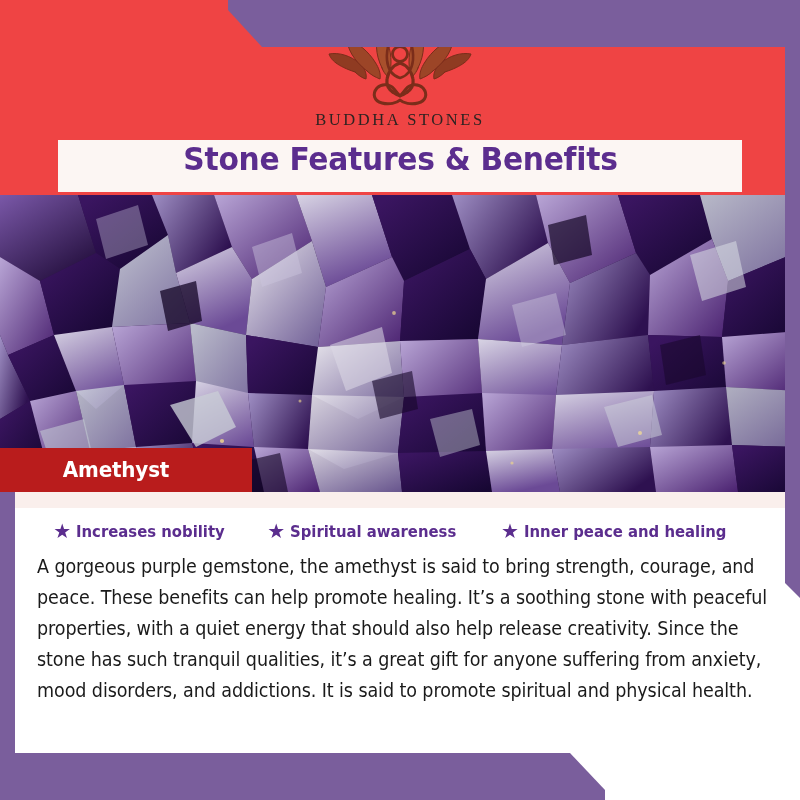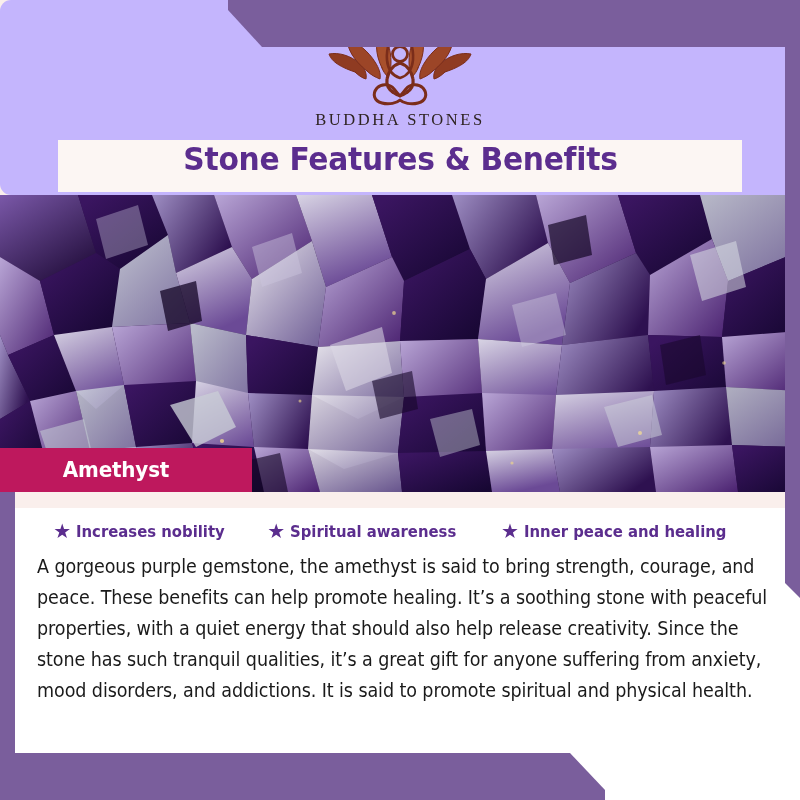--- a/index.html
+++ b/index.html
@@ -42,23 +42,22 @@
     left: 0; top: 492px; width: 15px; height: 308px;
     background: #7a5e9c;
     z-index: 6;
   }
 
   
   .header {
     position: absolute;
     top: 0; left: 0;
     width: 800px; height: 195px;
-    background: #c4b5fd;
+    background: #ef4444;
     z-index: 2;
-    border-radius: 11px;
   }
   .logo-wrap {
     position: absolute;
     top: 16px; left: 0; width: 800px;
     display: flex; flex-direction: column;
     align-items: center;
   }
   .logo-mark { width: 150px; height: 92px; display: block; }
   .logo-word {
     margin-top: 2px;
@@ -93,21 +92,21 @@
     overflow: hidden;
     background: #2a0f4a;
     z-index: 3;
   }
   .hero svg { display: block; width: 800px; height: 297px; }
 
   .stone-banner {
     position: absolute;
     left: 0; top: 448px;
     width: 252px; height: 44px;
-    background: #be185d;
+    background: #b91c1c;
     display: flex; align-items: center;
     z-index: 5;
   }
   .stone-banner span {
     margin-left: 60px;
     font-family: "DejaVu Sans", sans-serif;
     font-weight: bold;
     font-size: 21px;
     color: #ffffff;
     letter-spacing: -0.2px;

